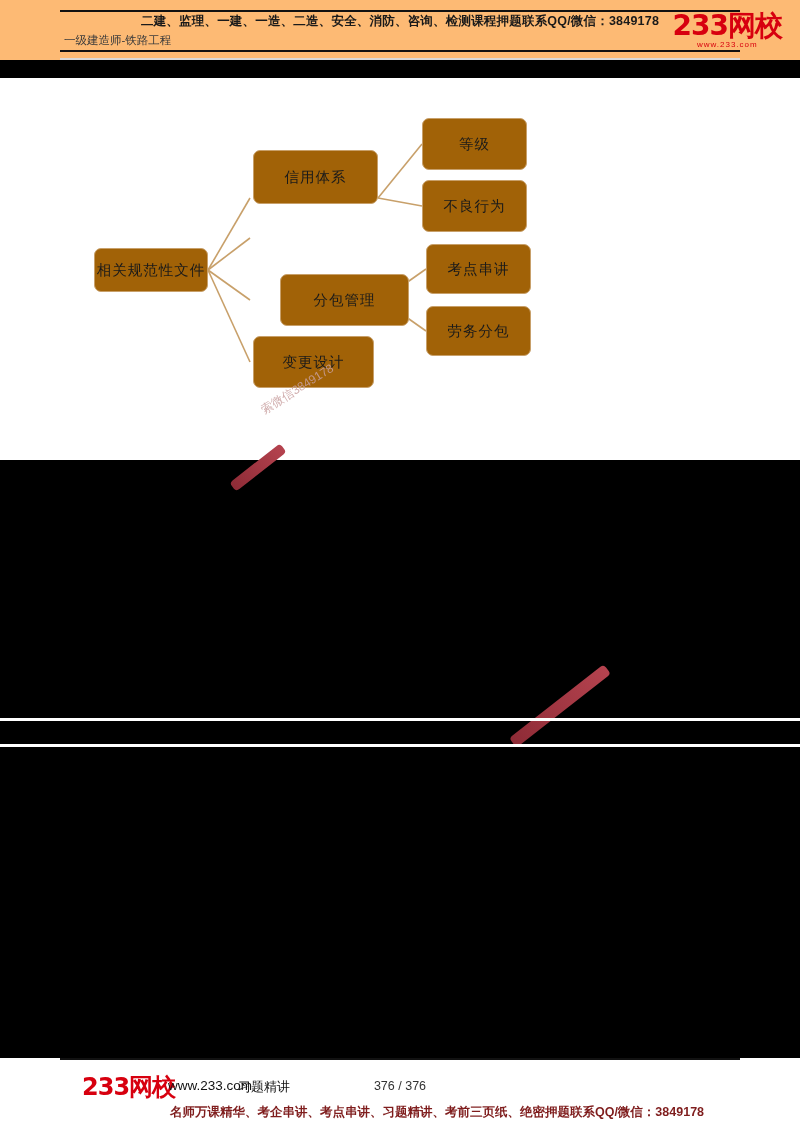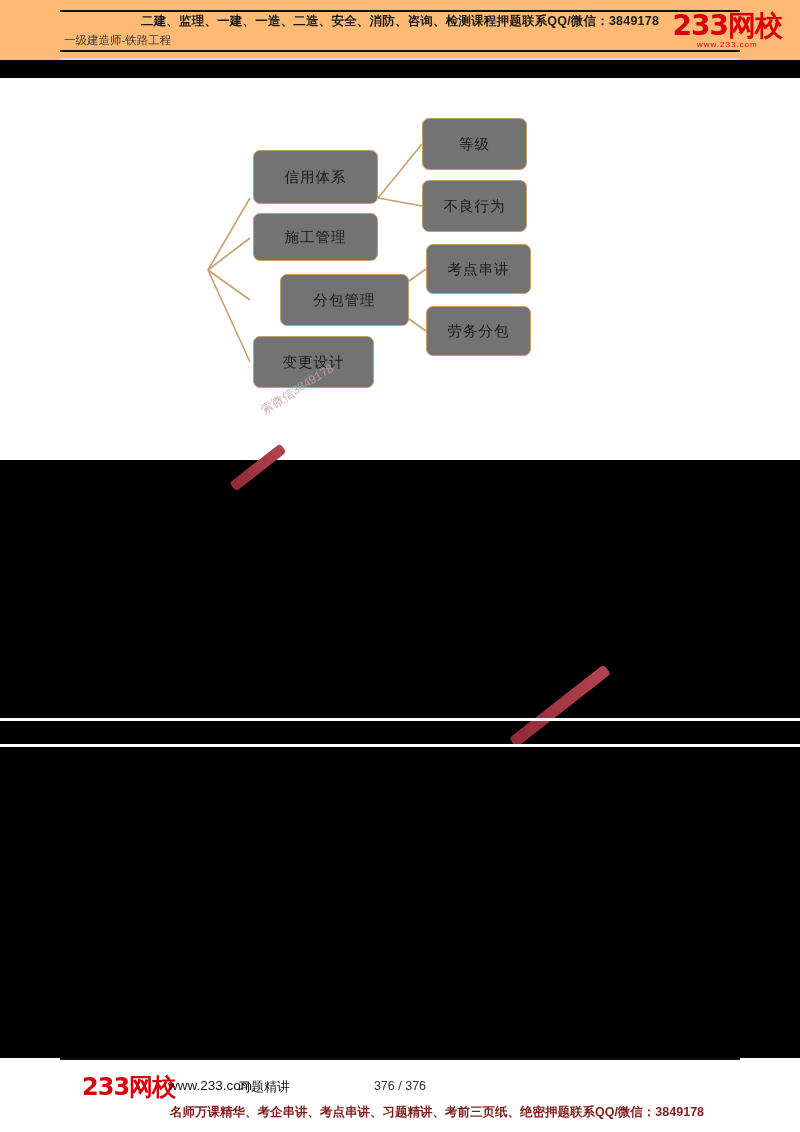--- a/index.html
+++ b/index.html
@@ -100,21 +100,21 @@
     left: 0; top: 78px;
     width: 800px;
     height: 382px;
     background: #ffffff;
   }
   .node {
     position: absolute;
     box-sizing: border-box;
     border: 1.5px solid #c8a06a;
     border-radius: 7px;
-    background: #737373;
+    background: #a16207;
     color: #1a1a1a;
     font-size: 14.5px;
     display: flex;
     align-items: center;
     justify-content: center;
     text-align: right;
     letter-spacing: 1px;
   }
   #svg-lines {
     position: absolute;
@@ -263,28 +263,28 @@
     <path d="M208 192 L250 222" stroke="#c8a06a" stroke-width="1.6" fill="none"></path>
     <path d="M208 192 L250 284" stroke="#c8a06a" stroke-width="1.6" fill="none"></path>
 
     <path d="M378 120 L422 66" stroke="#c8a06a" stroke-width="1.6" fill="none"></path>
     <path d="M378 120 L422 128" stroke="#c8a06a" stroke-width="1.6" fill="none"></path>
 
     <path d="M382 222 L426 191" stroke="#c8a06a" stroke-width="1.6" fill="none"></path>
     <path d="M382 222 L426 253" stroke="#c8a06a" stroke-width="1.6" fill="none"></path>
   </svg>
 
+  <div class="node" style="left:94px; top:170px; width:114px; height:44px;">
+    <span>相关规范性文件</span>
+  </div>
 
   <div class="node" style="left:253px; top:72px; width:125px; height:54px;">
     <span>信用体系</span>
   </div>
 
-  <div class="node" style="left:253px; top:135px; width:125px; height:48px;">
-    <span>施工管理</span>
-  </div>
 
   <div class="node" style="left:253px; top:196px; width:129px; height:52px;margin-left:27px;">
     <span>分包管理</span>
   </div>
 
   <div class="node" style="left:253px; top:258px; width:121px; height:52px;">
     <span>变更设计</span>
   </div>
 
   <div class="node" style="left:422px; top:40px; width:105px; height:52px;">

